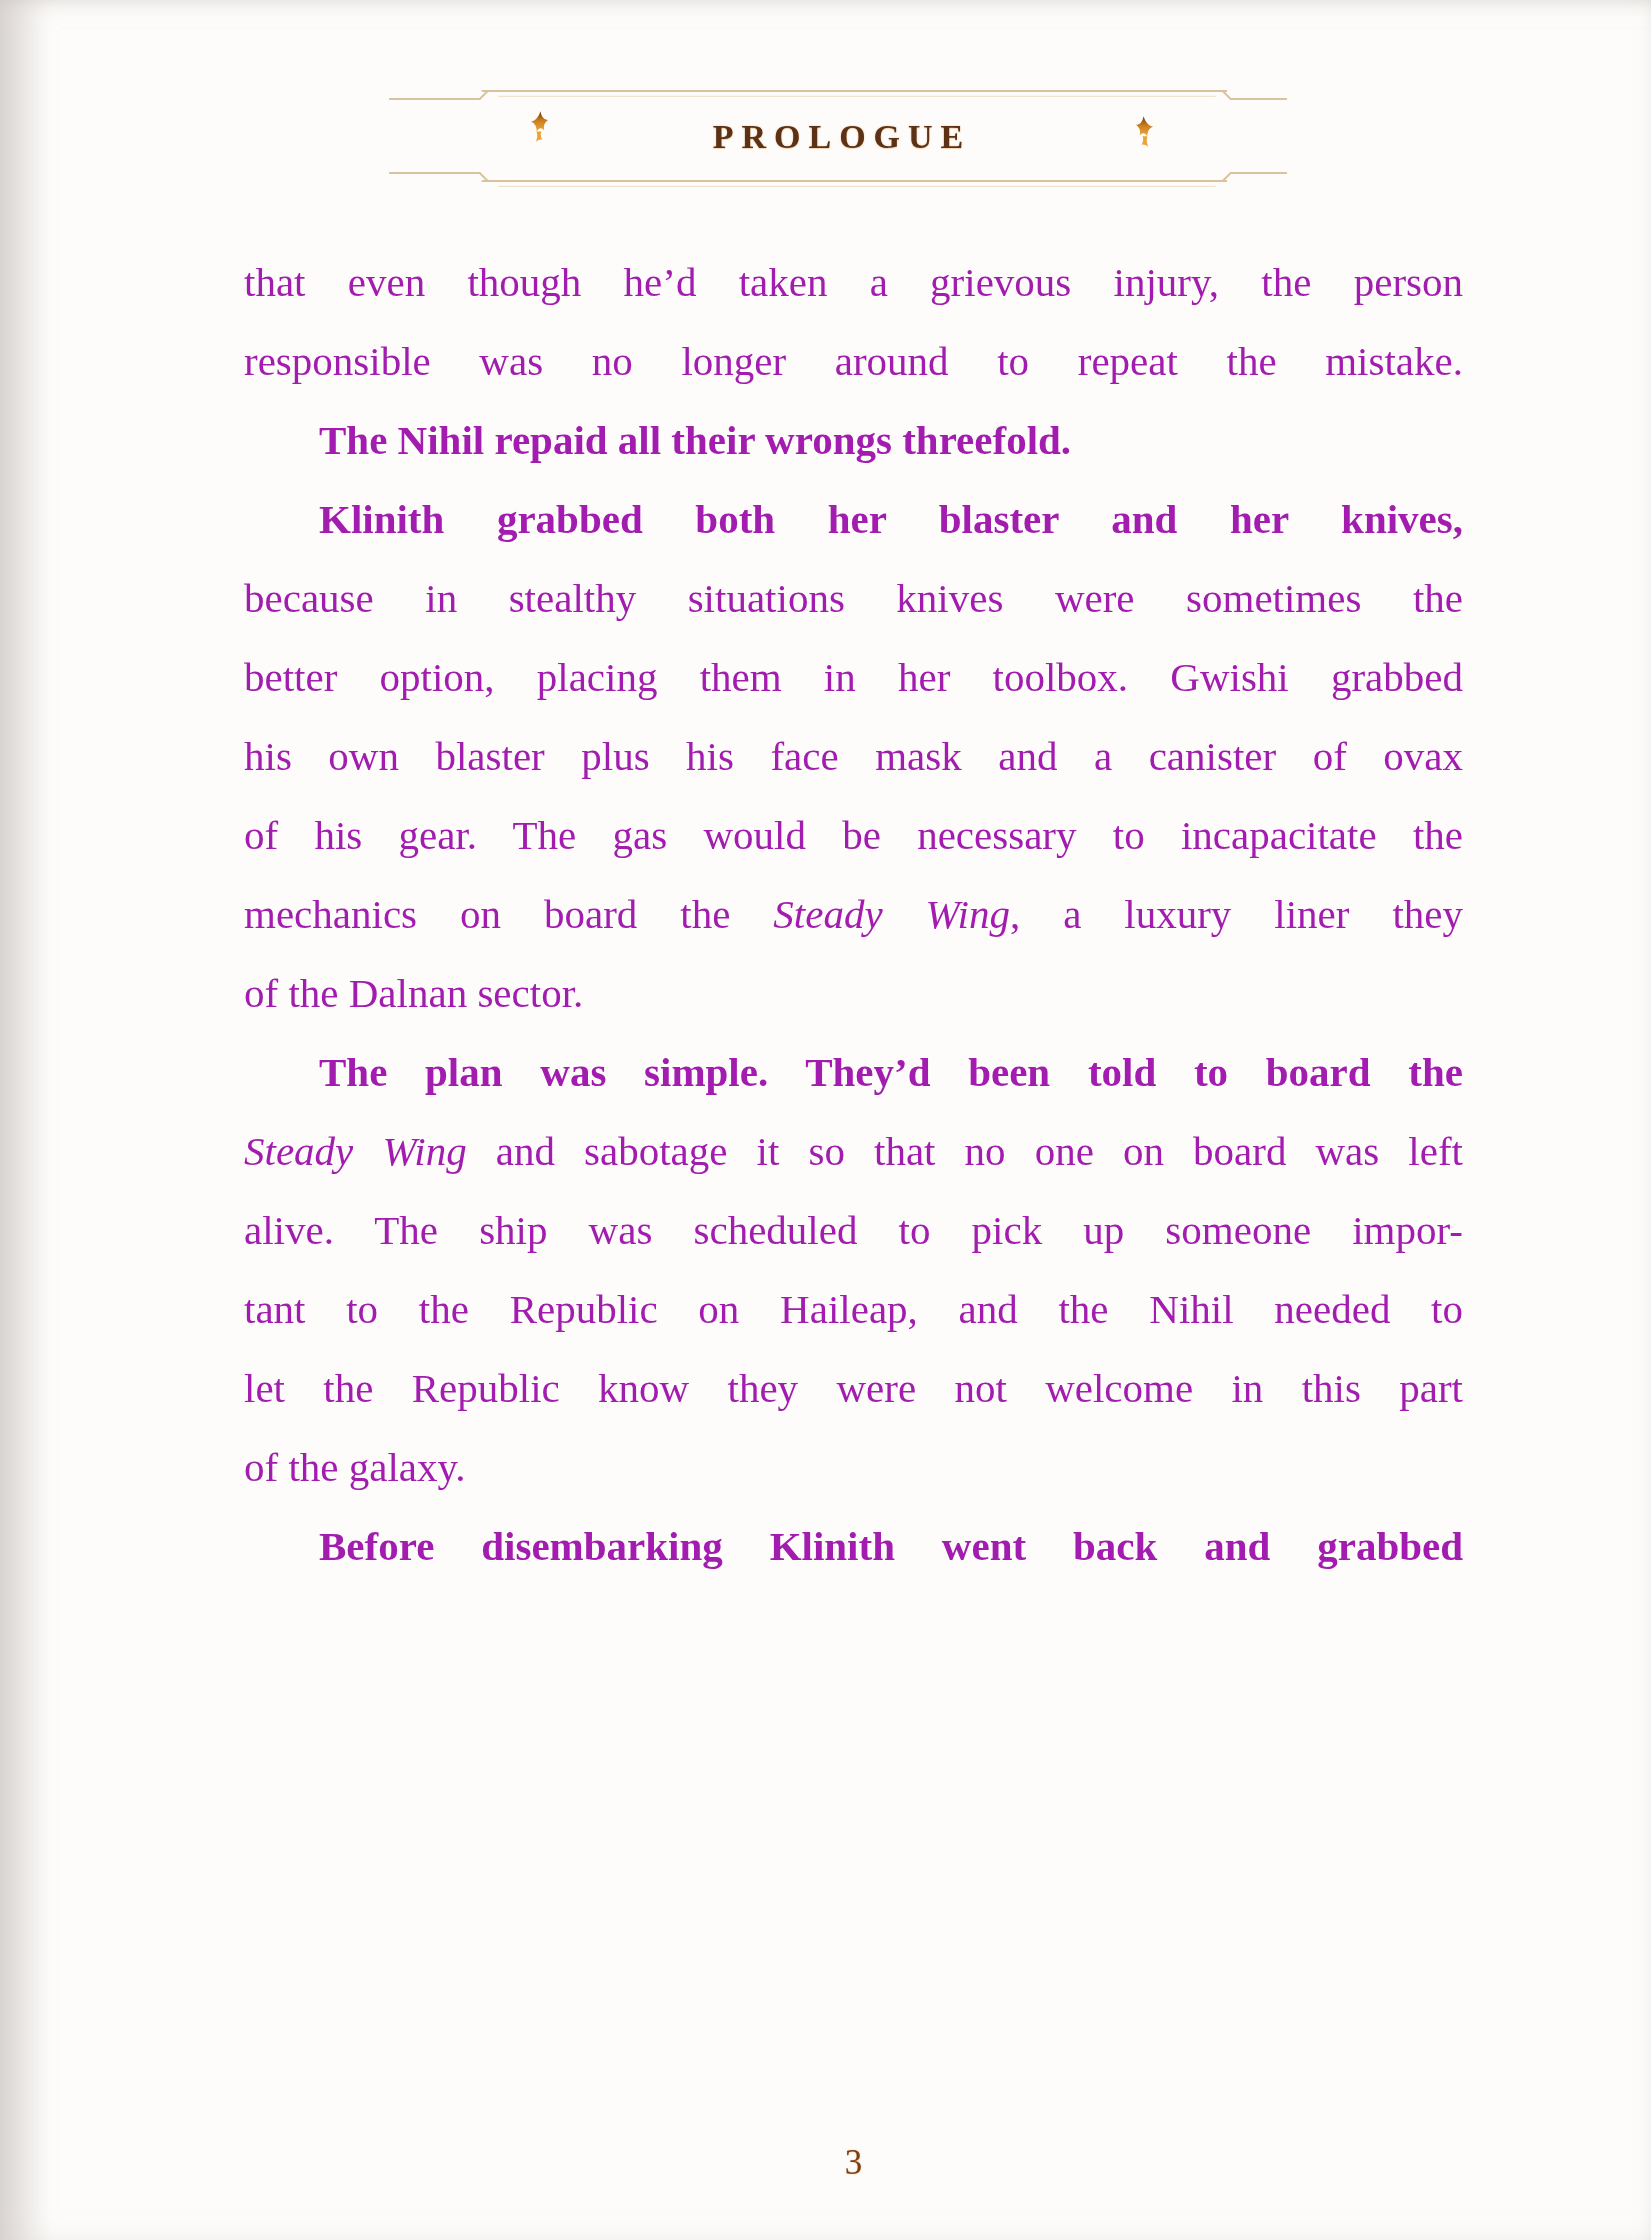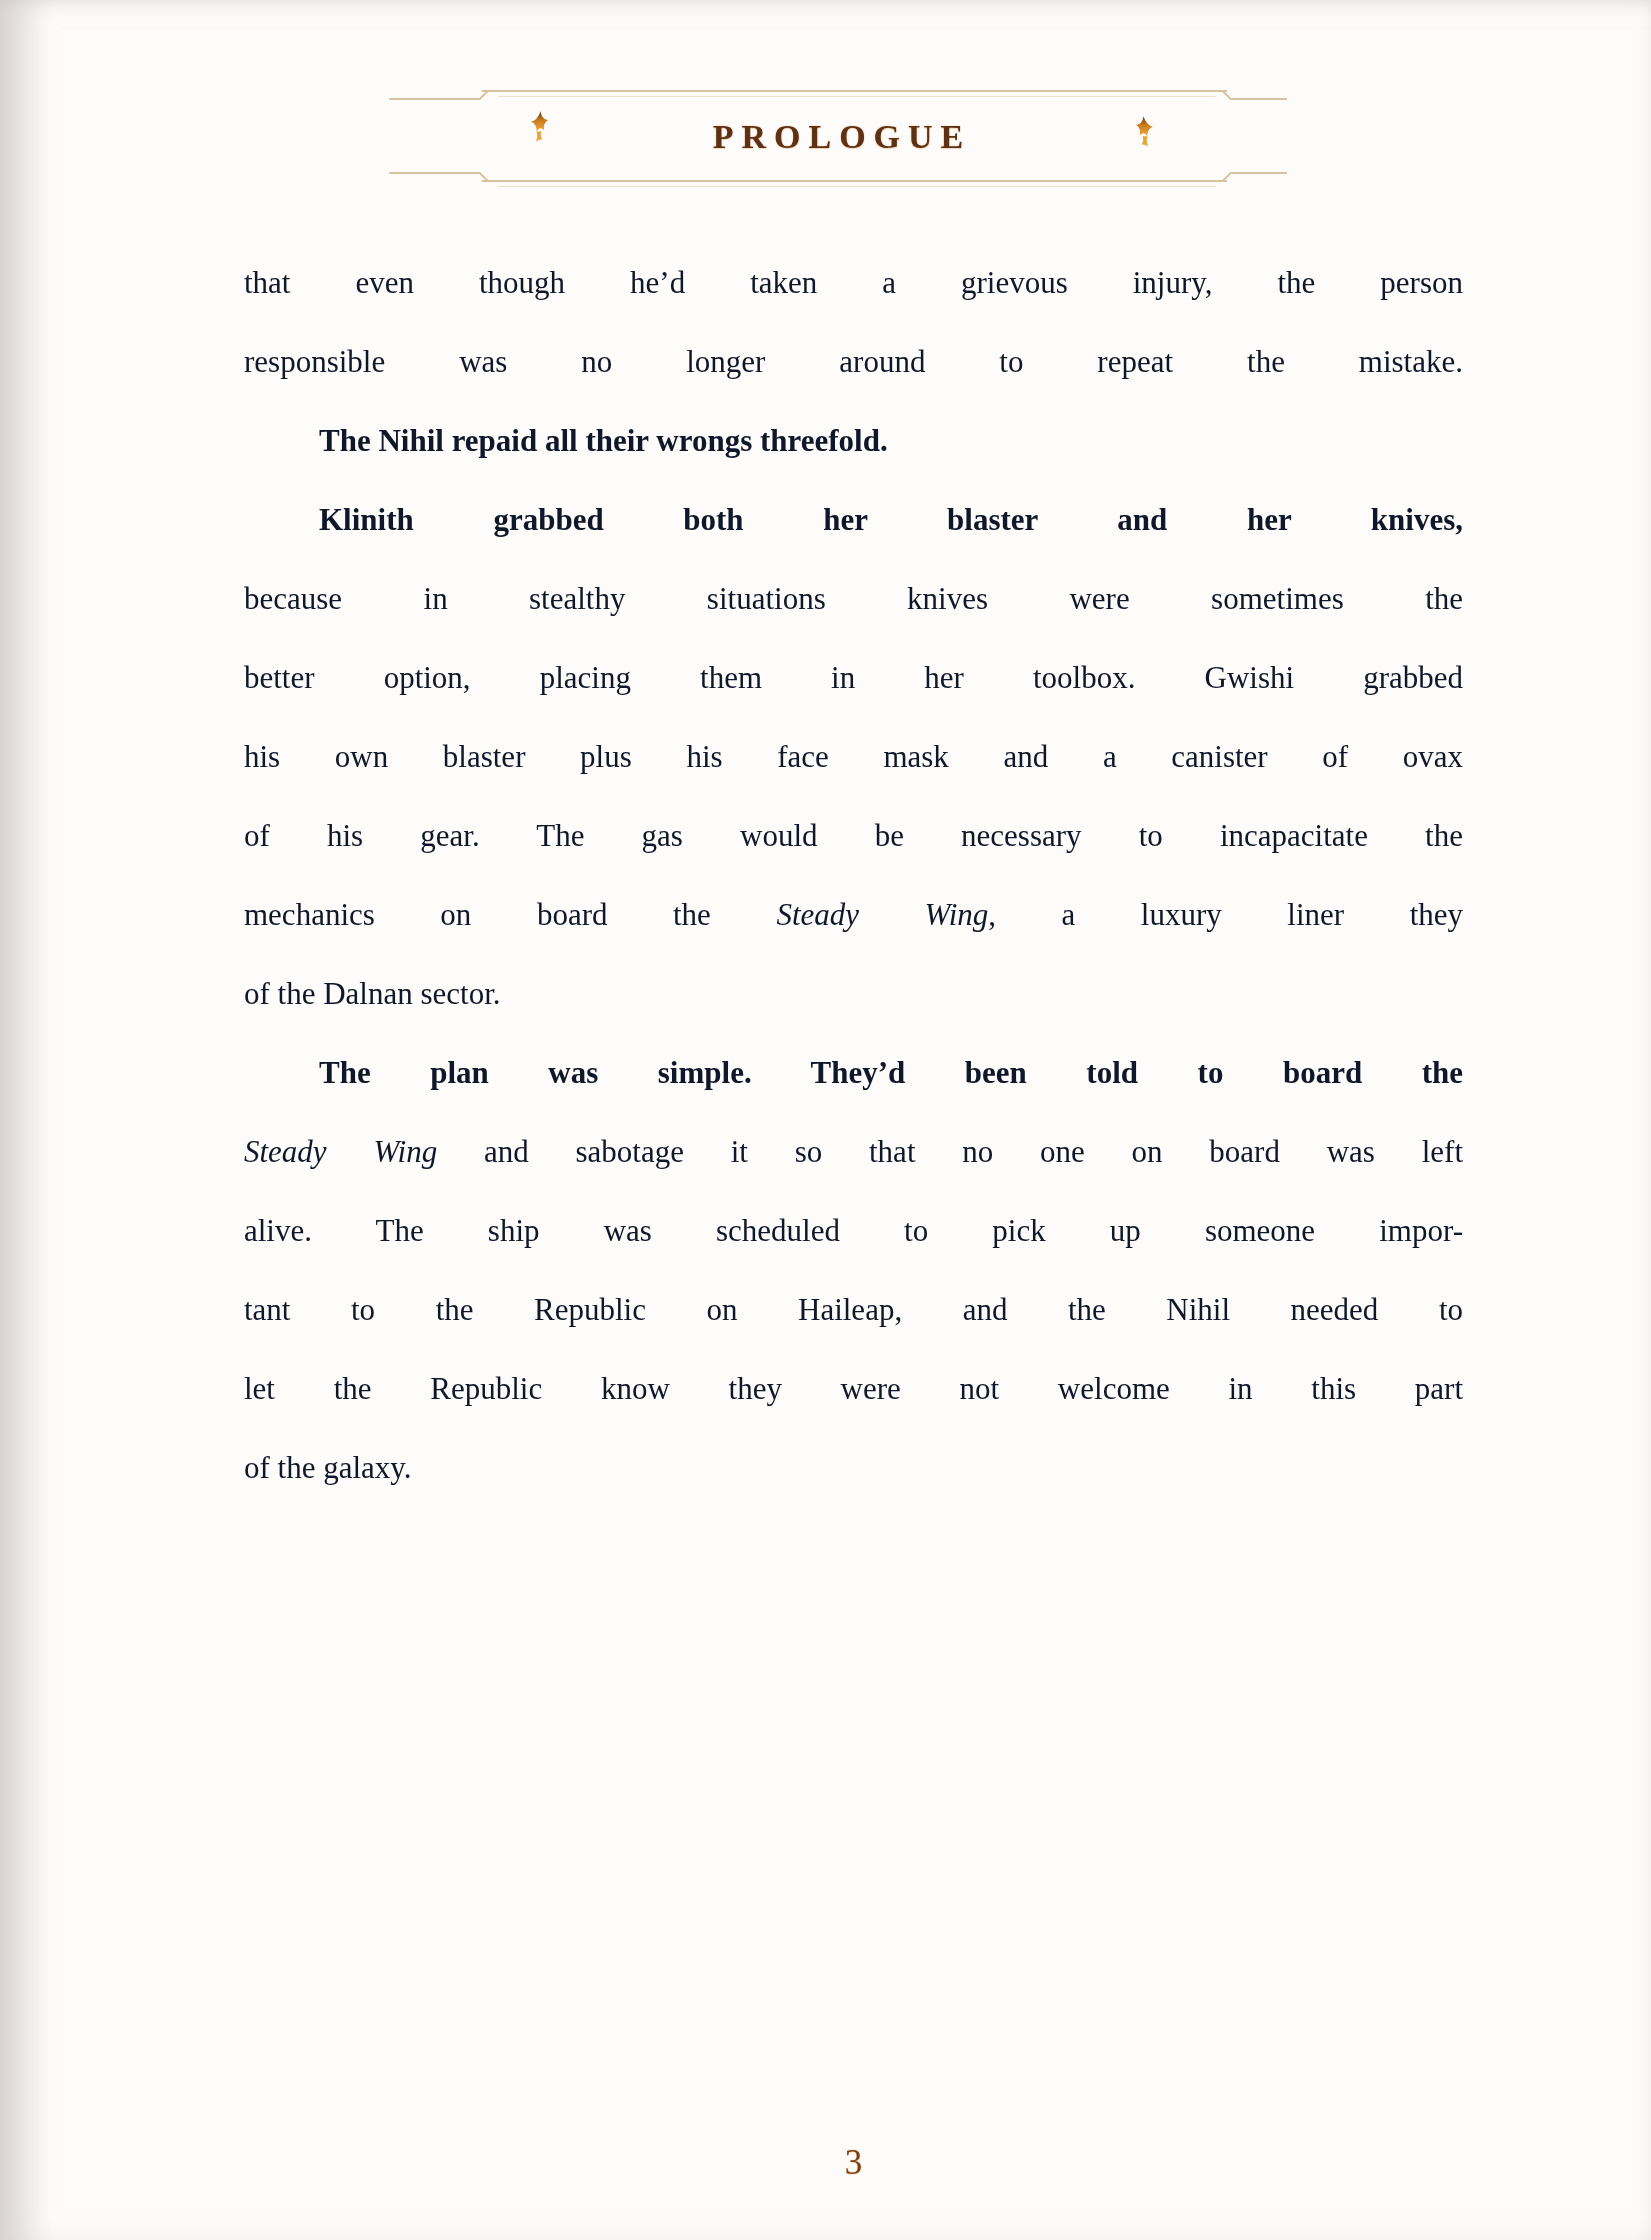--- a/index.html
+++ b/index.html
@@ -36,21 +36,21 @@
     color:#5d3115;
     text-shadow:0 0 1.8px rgba(195,115,38,.45), 0 0.9px 0 rgba(230,160,70,.25);
   }
   .orn{position:absolute;width:23px;height:37px;}
   .orn-left{left:140px;top:35px;}
   .orn-right{left:745px;top:40px;transform:scaleX(-1);}
 
   
   .body-text{
     position:absolute;left:244px;top:243px;width:1219px;
-    font-size:31px;line-height:79px;color:#0f172a;
+    font-size:41px;line-height:79px;color:#a21caf;
   }
   .line{height:79px;}
   .line.just{text-align:justify;text-align-last:justify;}
   .line.indent{padding-left:75px;font-weight:bold;}
   .it{font-style:italic;}
 
   
   .folio{
     position:absolute;left:244px;top:2142px;width:1219px;
     text-align:center;font-size:35px;line-height:42px;
@@ -122,18 +122,19 @@
       <div class="line just"><span>his own blaster plus his face mask and a canister of ovax</span></div>
       <div class="line just"><span>of his gear. The gas would be necessary to incapacitate the</span></div>
       <div class="line just"><span>mechanics on board the </span><span class="it">Steady Wing</span><span>, a luxury liner they</span></div>
       <div class="line"><span>of the Dalnan sector.</span></div>
       <div class="line indent just"><span>The plan was simple. They’d been told to board the</span></div>
       <div class="line just"><span class="it">Steady Wing</span><span> and sabotage it so that no one on board was left</span></div>
       <div class="line just"><span>alive. The ship was scheduled to pick up someone impor-</span></div>
       <div class="line just"><span>tant to the Republic on Haileap, and the Nihil needed to</span></div>
       <div class="line just"><span>let the Republic know they were not welcome in this part</span></div>
       <div class="line"><span>of the galaxy.</span></div>
+      <div class="line indent just"><span>Before disembarking Klinith went back and grabbed</span></div>
     </main>
 
   <footer class="folio">3</footer>
 
 </div>
 
 
 </body></html>

